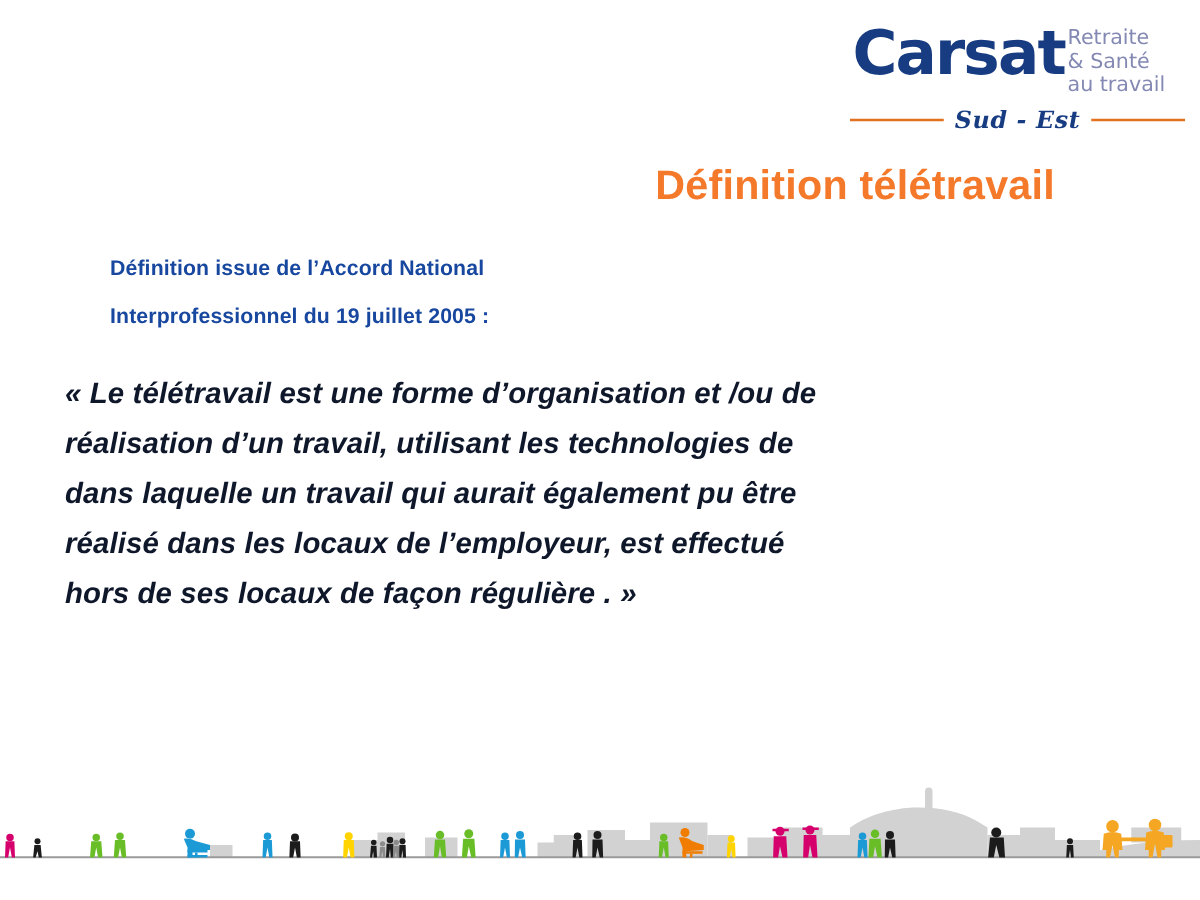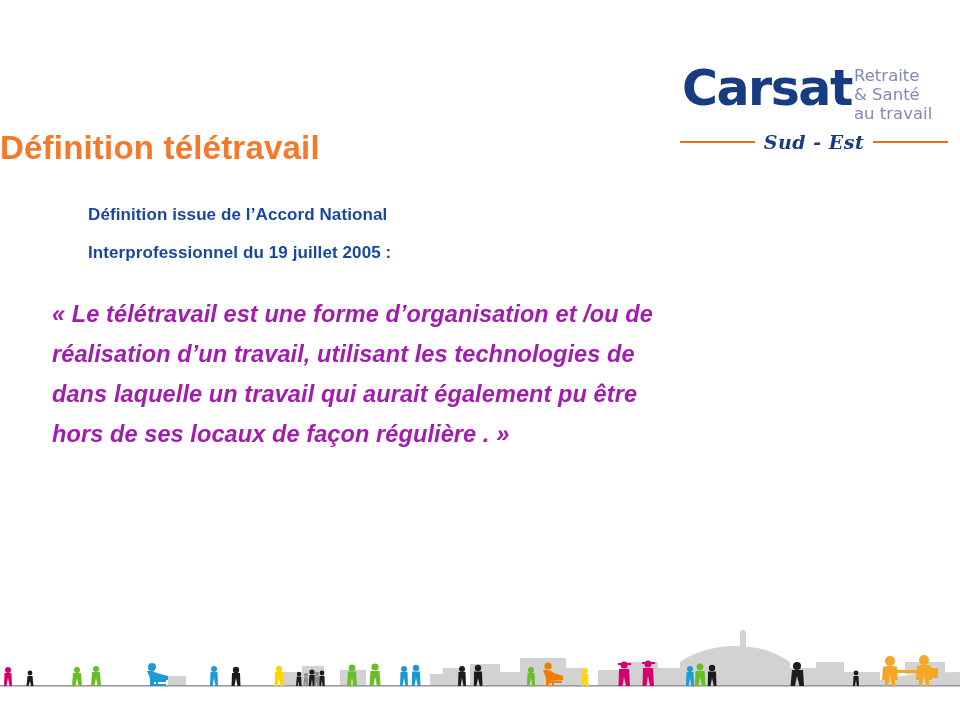--- a/index.html
+++ b/index.html
@@ -16,21 +16,20 @@
     background: #ffffff;
   }
 
   
   #logo {
     position: absolute;
     top: 6px;
     left: 672px;
     width: 282px;
     height: 104px;
-    margin-top: 46px;
   }
   #logo-wordmark {
     position: absolute;
     left: 10px;
     top: 12px;
     font-family: "DejaVu Sans", sans-serif;
     font-size: 49px;
     font-weight: bold;
     letter-spacing: -1.5px;
     color: #173C82;
@@ -71,21 +70,21 @@
     white-space: nowrap;
     text-align: right;
   }
 
   
   #slide-title {
     position: absolute;
     top: 129px;
     left: 0;
     width: 844px;
-    text-align: left;
+    text-align: right;
     font-family: "Liberation Sans", sans-serif;
     font-size: 33px;
     font-weight: bold;
     color: #F4792A;
     letter-spacing: 0.2px;
   }
 
   
   #body-block {
     position: absolute;
@@ -104,21 +103,21 @@
     margin-left: 36px;
   }
   #quote-block {
     margin-top: 22px;
   }
   .quote-line {
     font-family: "Liberation Sans", sans-serif;
     font-style: italic;
     font-weight: bold;
     font-size: 23.5px;
-    color: #a21caf;
+    color: #0f172a;
     line-height: 40px;
     letter-spacing: 0.1px;
     white-space: nowrap;
   }
 
   
   #footer {
     position: absolute;
     left: 0;
     bottom: 0;
@@ -146,20 +145,21 @@
 <div id="slide-title">Définition télétravail</div>
 
 <div id="body-block">
   <div class="intro-line">Définition issue de l’Accord National</div>
   <div class="intro-line">Interprofessionnel du 19 juillet 2005 :</div>
 
   <div id="quote-block">
     <div class="quote-line">« Le télétravail est une forme d’organisation et /ou de</div>
     <div class="quote-line">réalisation d’un travail, utilisant les technologies de</div>
     <div class="quote-line">dans laquelle un travail qui aurait également pu être</div>
+    <div class="quote-line">réalisé dans les locaux de l’employeur, est effectué</div>
     <div class="quote-line">hors de ses locaux de façon régulière . »</div>
   </div>
 </div>
 
 <div id="footer">
   <svg width="960" height="92" viewBox="0 0 960 92" xmlns="http://www.w3.org/2000/svg">
 
     <g fill="#D2D2D2">
       <rect x="430" y="46" width="14" height="12"></rect>
       <rect x="443" y="40" width="22" height="18"></rect>

